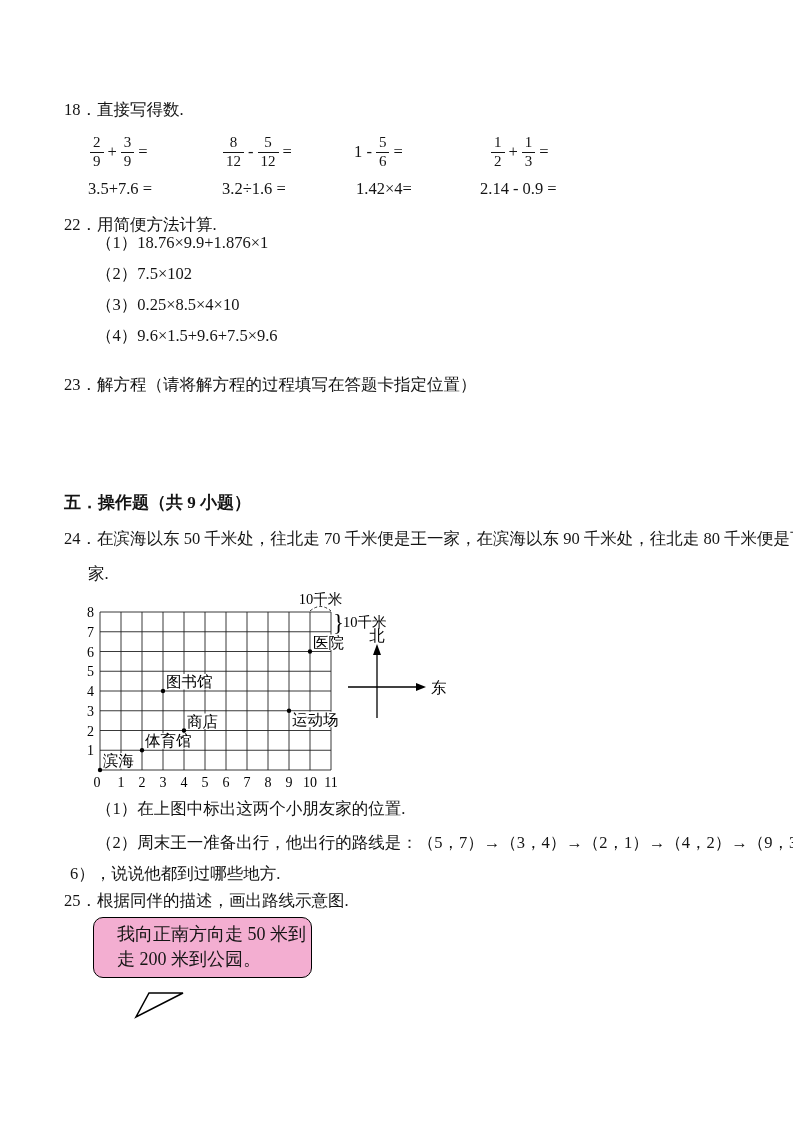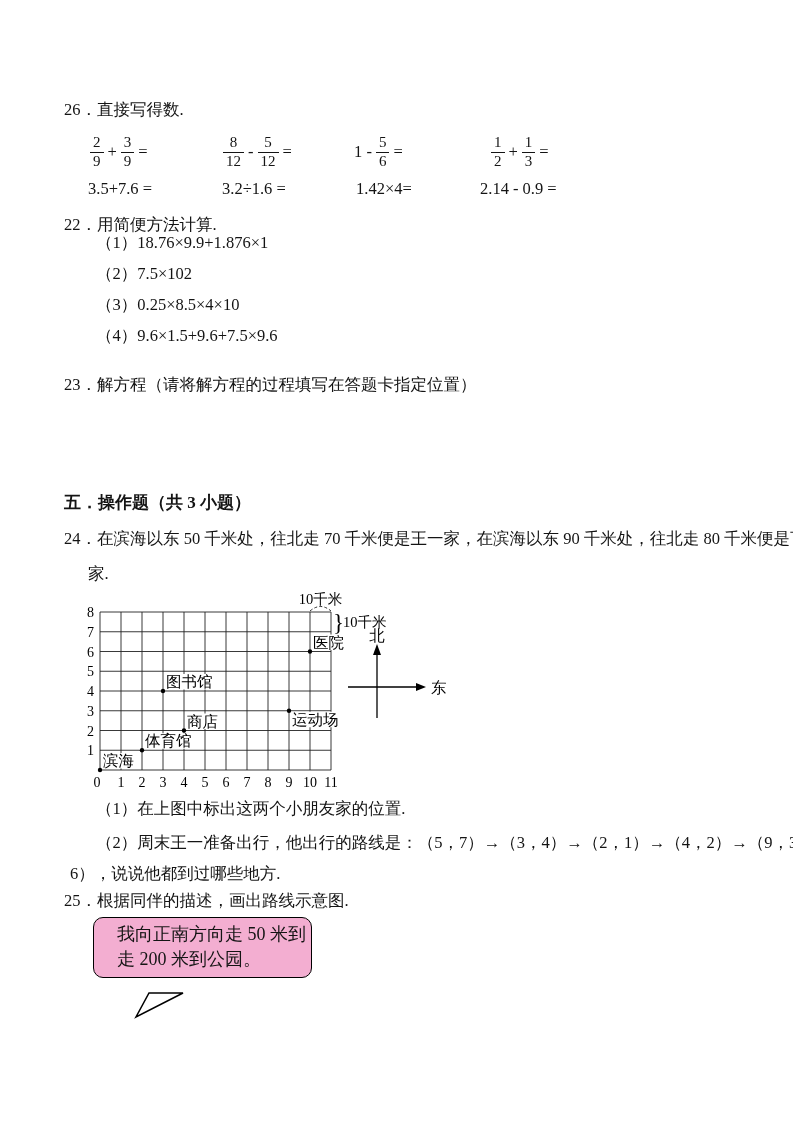--- a/index.html
+++ b/index.html
@@ -32,21 +32,21 @@
   
   .bubble{position:absolute;left:93px;top:917px;width:184px;padding:4px 10px 6px 23px;
           border:1.6px solid #000;border-radius:10px;font-size:18px;line-height:24.5px;}
   .bubble div{white-space:nowrap;}
 </style>
 </head>
 <body>
 
 <div id="page">
 
-  <div class="abs h" style="left:64px;top:99px;">26．直接写得数.</div>
+  <div class="abs h" style="left:64px;top:99px;">18．直接写得数.</div>
   <div id="frac-row" class="abs fracrow" style="left:88px;top:127px;width:640px;">
       <span class="expr">
         <span class="frac">
           <span class="num">2</span>
           <span class="den">9</span>
         </span>
         <span class="op">+</span>
         <span class="frac">
           <span class="num">3</span>
           <span class="den">9</span>
@@ -96,21 +96,21 @@
   <div class="abs h" style="left:64px;top:214px;">22．用简便方法计算.</div>
   <div id="q22-items" class="abs itemlist" style="left:96px;top:227px;">
       <p>（1）18.76×9.9+1.876×1</p>
       <p>（2）7.5×102</p>
       <p>（3）0.25×8.5×4×10</p>
       <p>（4）9.6×1.5+9.6+7.5×9.6</p>
     </div>
 
   <div class="abs h" style="left:64px;top:374px;">23．解方程（请将解方程的过程填写在答题卡指定位置）</div>
 
-  <div class="abs h bold" style="left:64px;top:491px;">五．操作题（共 3 小题）</div>
+  <div class="abs h bold" style="left:64px;top:491px;">五．操作题（共 9 小题）</div>
 
   <div class="abs para" style="left:64px;top:521px;">
     <div>24．在滨海以东 50 千米处，往北走 70 千米便是王一家，在滨海以东 90 千米处，往北走 80 千米便是丁丁</div>
     <div class="indent24">家.</div>
   </div>
 
   <svg id="map-svg" class="abs" style="left:80px;top:585px;" width="400" height="212">
       <line x1="20" y1="27" x2="20" y2="185" stroke="#222" stroke-width="0.9"></line>
       <line x1="41" y1="27" x2="41" y2="185" stroke="#222" stroke-width="0.9"></line>
       <line x1="62" y1="27" x2="62" y2="185" stroke="#222" stroke-width="0.9"></line>

